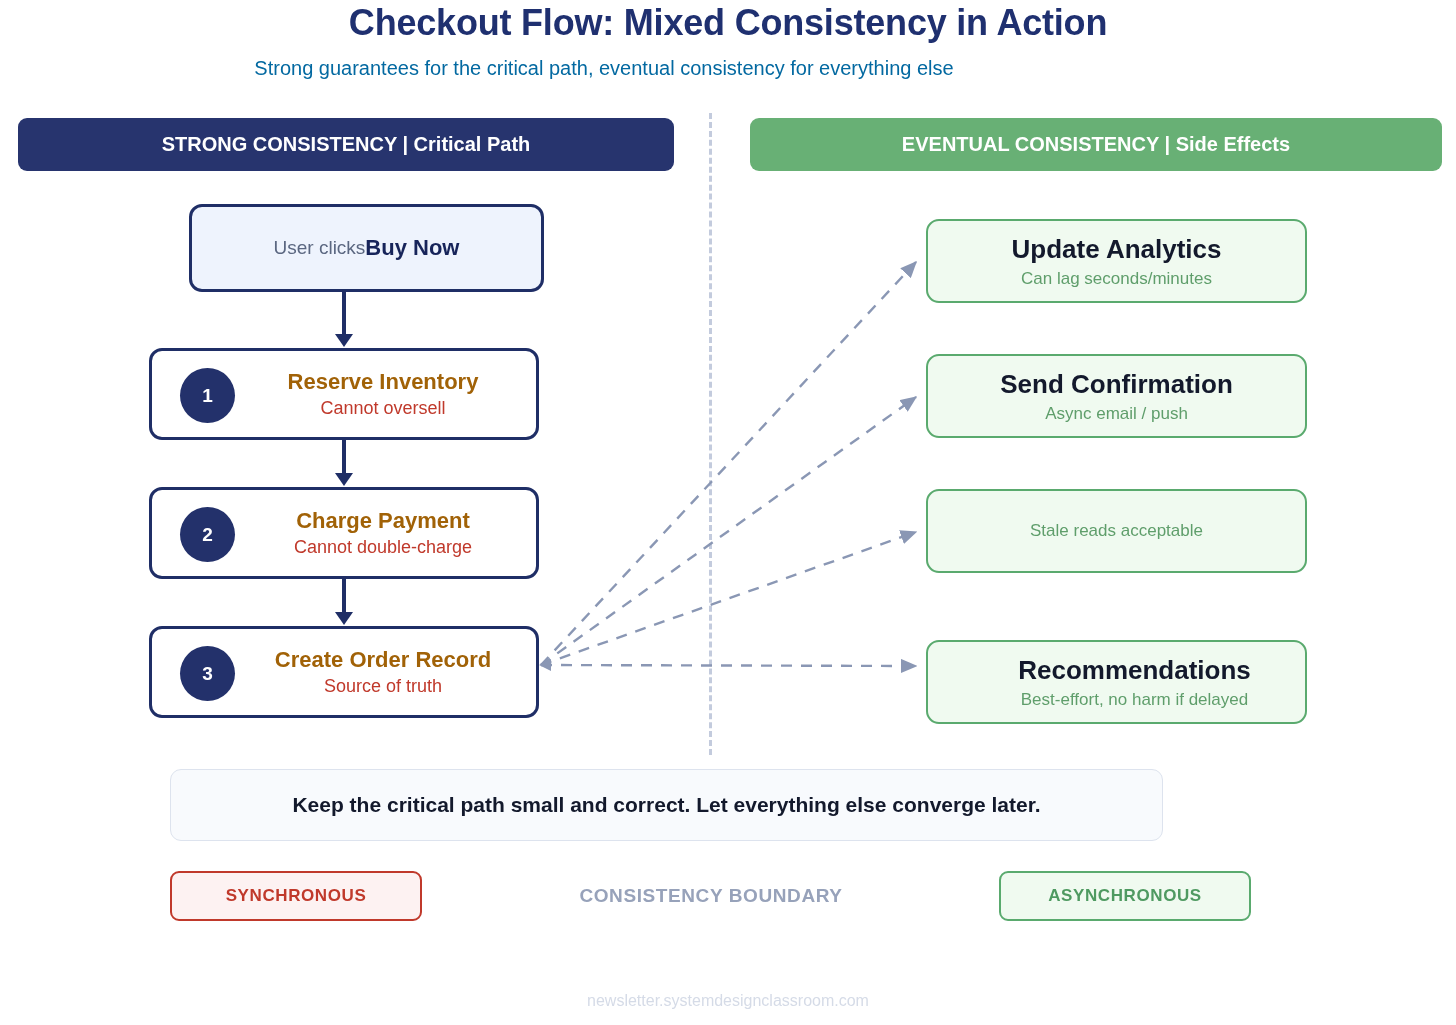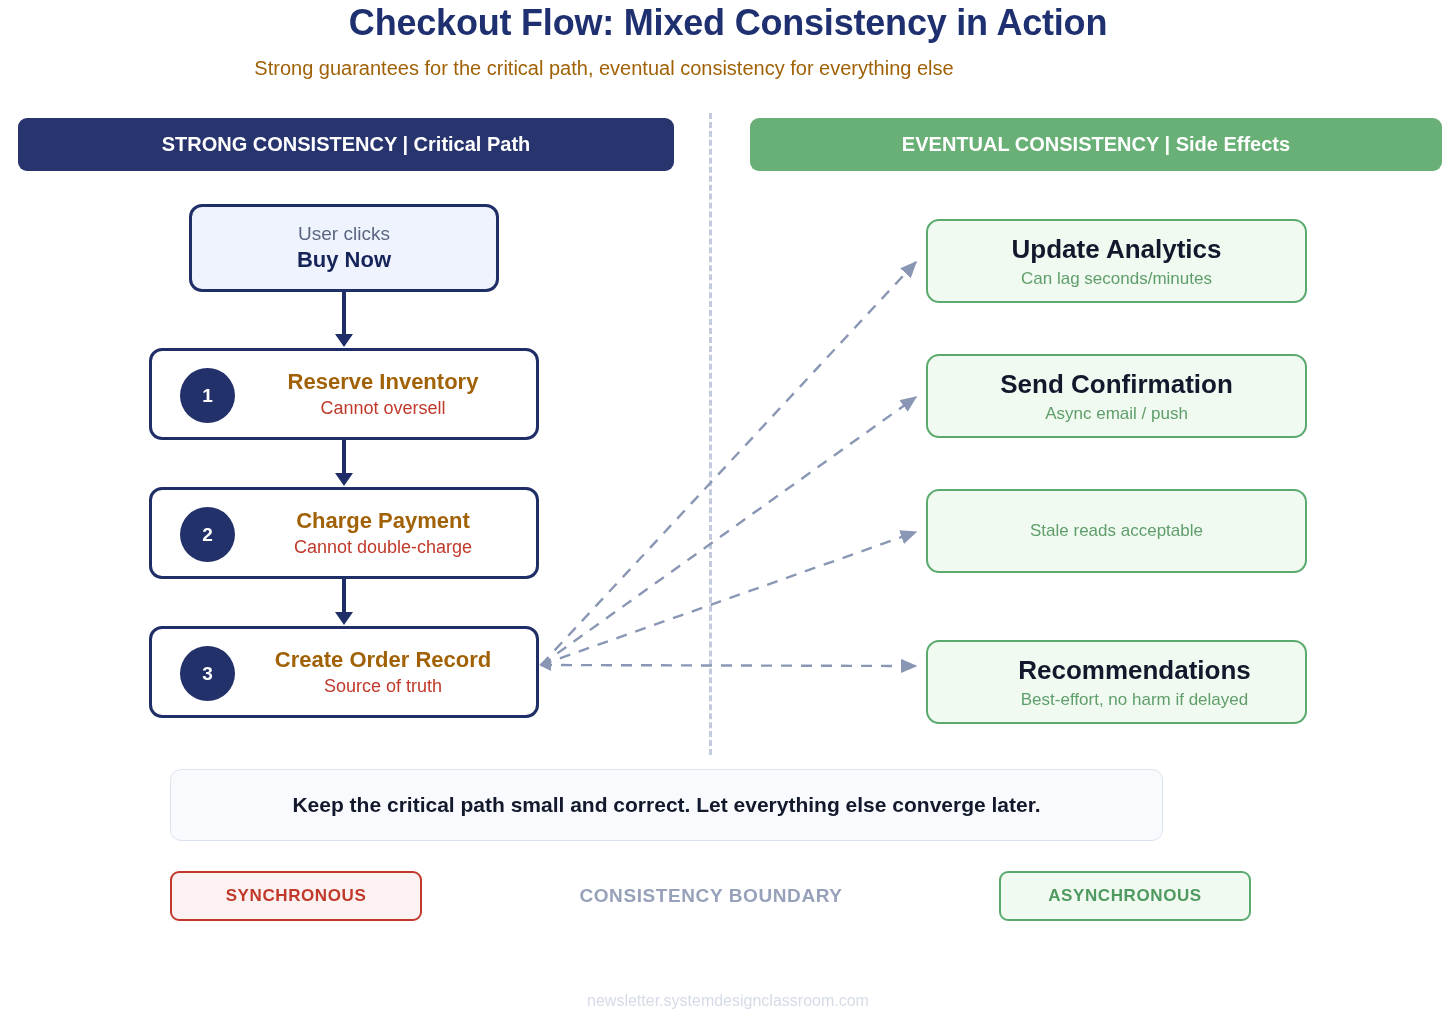--- a/index.html
+++ b/index.html
@@ -33,21 +33,21 @@
     letter-spacing: -0.2px;
   }
   #subtitle {
     position: absolute;
     top: 57px;
     left: 0;
     width: 1208px;
     text-align: center;
     font-size: 20px;
     font-weight: normal;
-    color: #a16207;
+    color: #0369a1;
   }
 
   
   .banner {
     position: absolute;
     height: 53px;
     border-radius: 9px;
     display: flex;
     align-items: center;
     justify-content: center;
@@ -76,28 +76,28 @@
     width: 0;
     height: 642px;
     border-left: 3px dashed #c3cbdd;
   }
 
   
   #start-node {
     position: absolute;
     left: 189px;
     top: 204px;
-    width: 310px;
+    width: 355px;
     height: 88px;
     box-sizing: border-box;
     background: #eef3fd;
     border: 3px solid #1f2e66;
     border-radius: 13px;
     display: flex;
-    flex-direction: column;
+    flex-direction: row;
     align-items: center;
     justify-content: center;
   }
   #start-node .line1 {
     font-size: 19px;
     color: #5b6781;
     line-height: 1.25;
   }
   #start-node .line2 {
     font-size: 22px;

